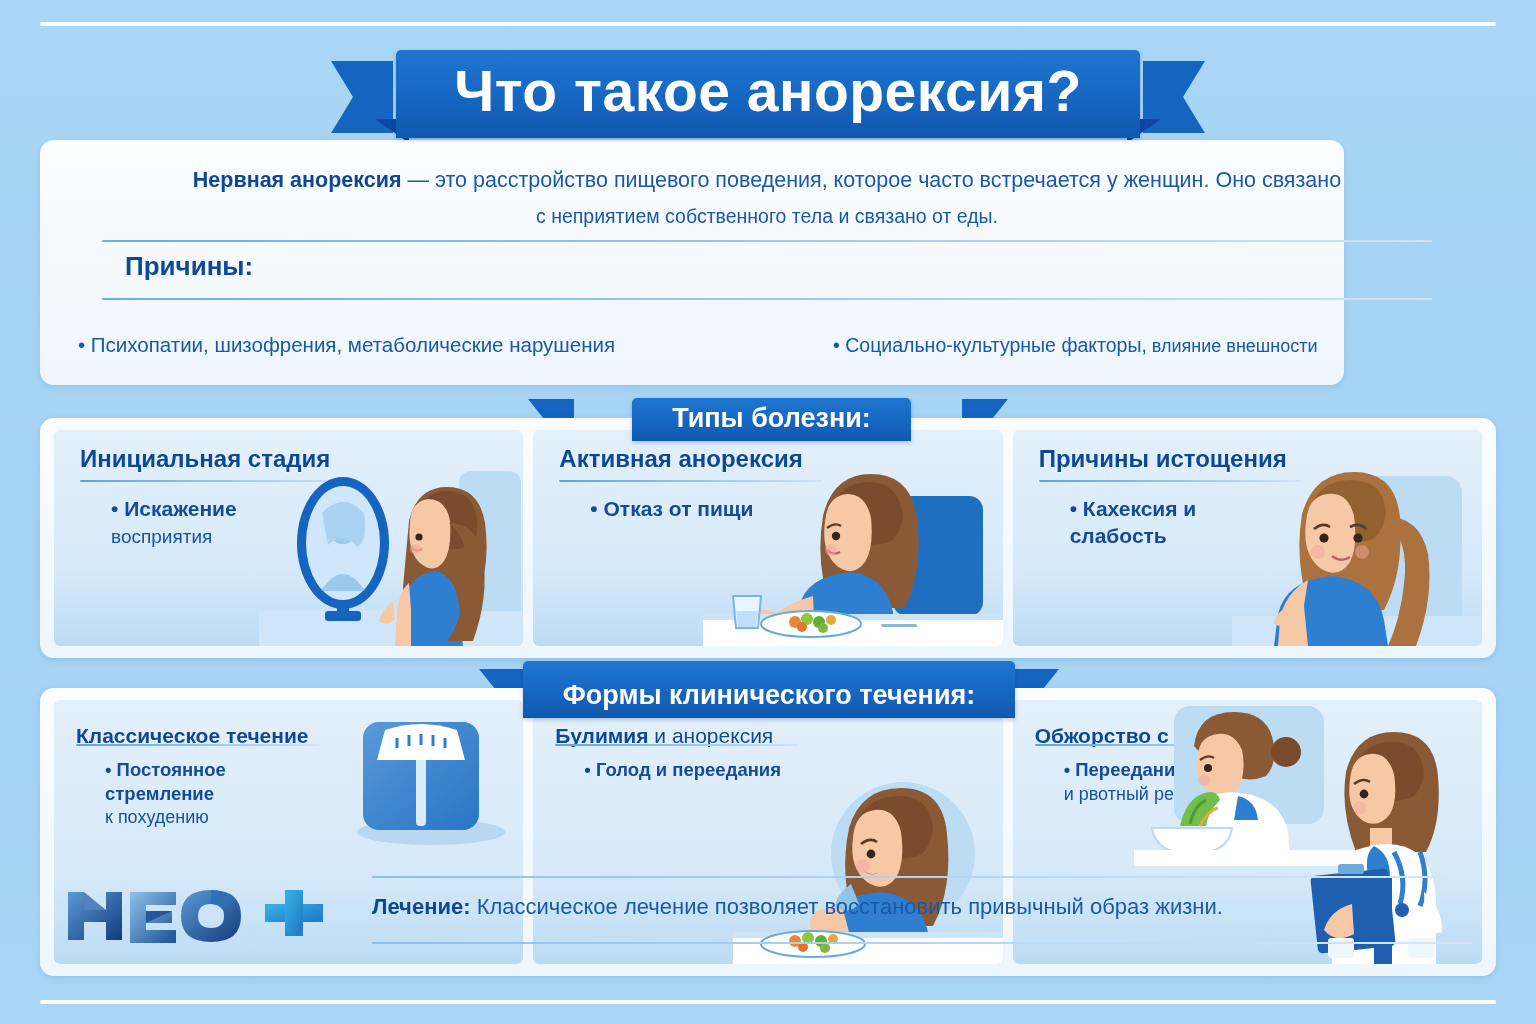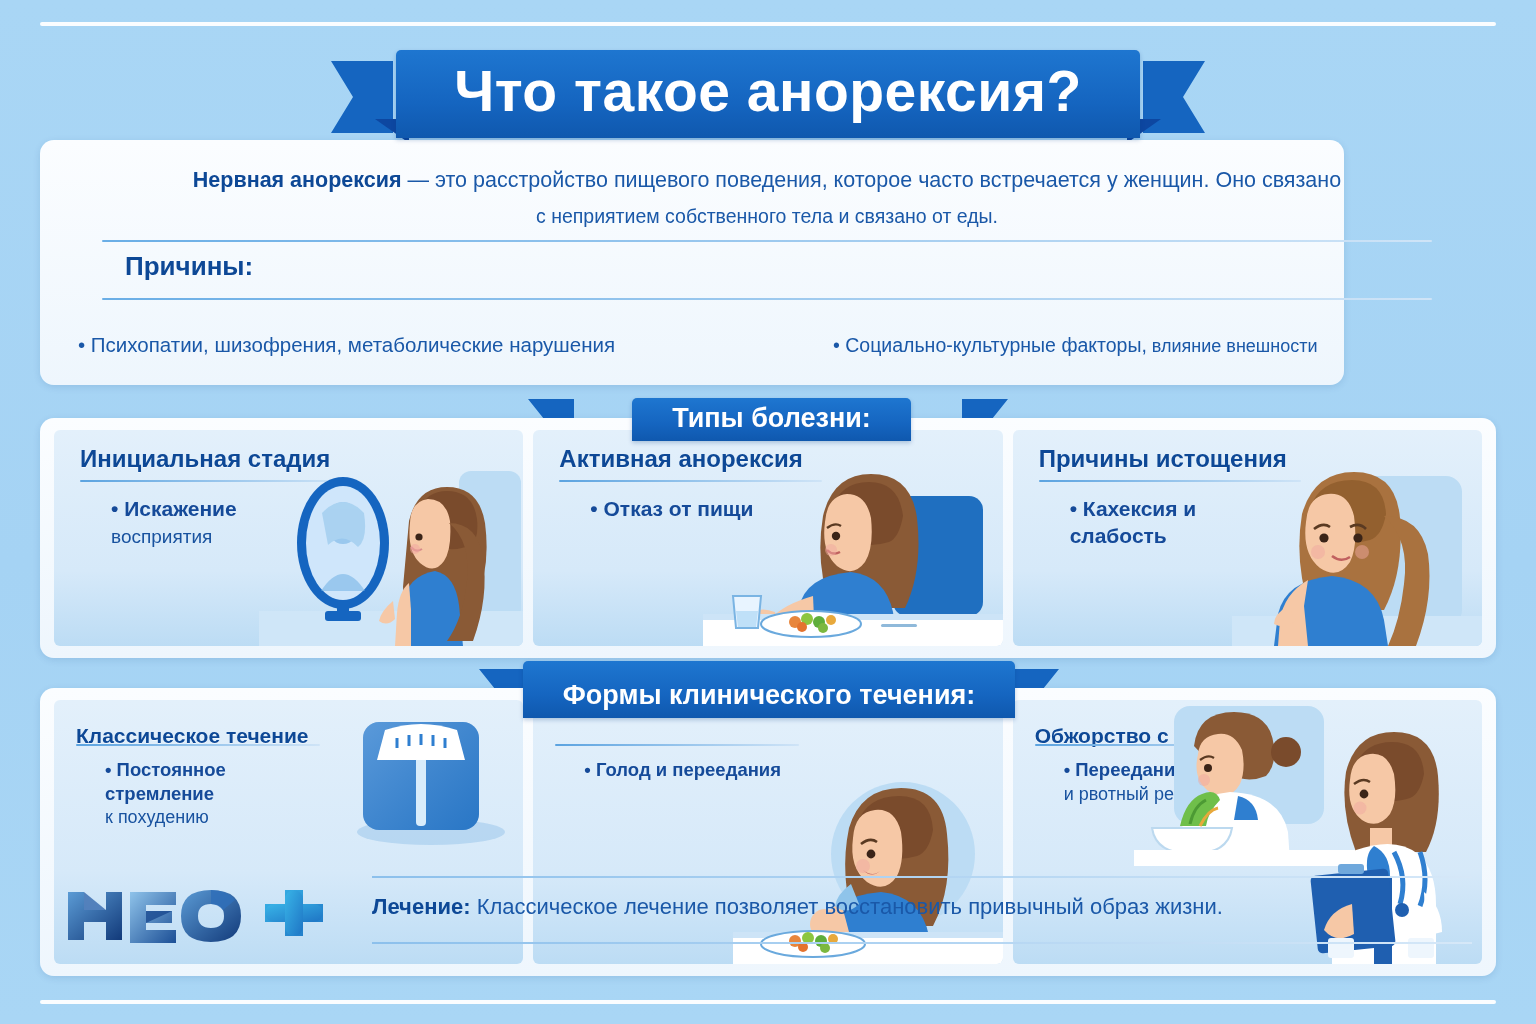--- a/index.html
+++ b/index.html
@@ -321,20 +321,21 @@
             <line x1="86" y1="22" x2="86" y2="33"></line>
             <line x1="98" y1="23" x2="98" y2="34"></line>
             <line x1="110" y1="26" x2="110" y2="36"></line>
           </g>
           <rect x="81" y="40" width="10" height="74" rx="4" fill="#d8ecfb"></rect>
           <rect x="78" y="36" width="16" height="12" rx="4" fill="#ffffff"></rect>
         </svg>
       </div>
 
       <div class="card">
+        <div class="card-head"><span>Булимия</span><span style="font-weight:normal"> и анорексия</span></div>
         <div class="card-rule"></div>
         <div class="card-bullet">
           <span class="b1">• Голод и переедания</span>
         </div>
         <svg class="illus" style="right:0;bottom:0;width:270px;height:190px" viewBox="0 0 270 190">
           <circle cx="170" cy="80" r="72" fill="#bcdcf4"></circle>
           <path d="M116 54 q12 -40 52 -40 q42 0 46 46 q6 54 -14 92 l-78 0 q-16 -50 -6 -98 z" fill="#8a5a36"></path>
           <path d="M124 50 q10 -28 42 -28 q32 0 34 34 q-4 22 -16 26 q-34 10 -60 -12 z" fill="#7a4b2c"></path>
           <path d="M120 64 q-4 30 14 44 q18 12 30 -6 q8 -16 4 -44 q-6 -24 -26 -22 q-20 2 -22 28 z" fill="#f6c8a6"></path>
           <circle cx="138" cy="80" r="4.4" fill="#3a2418"></circle>

